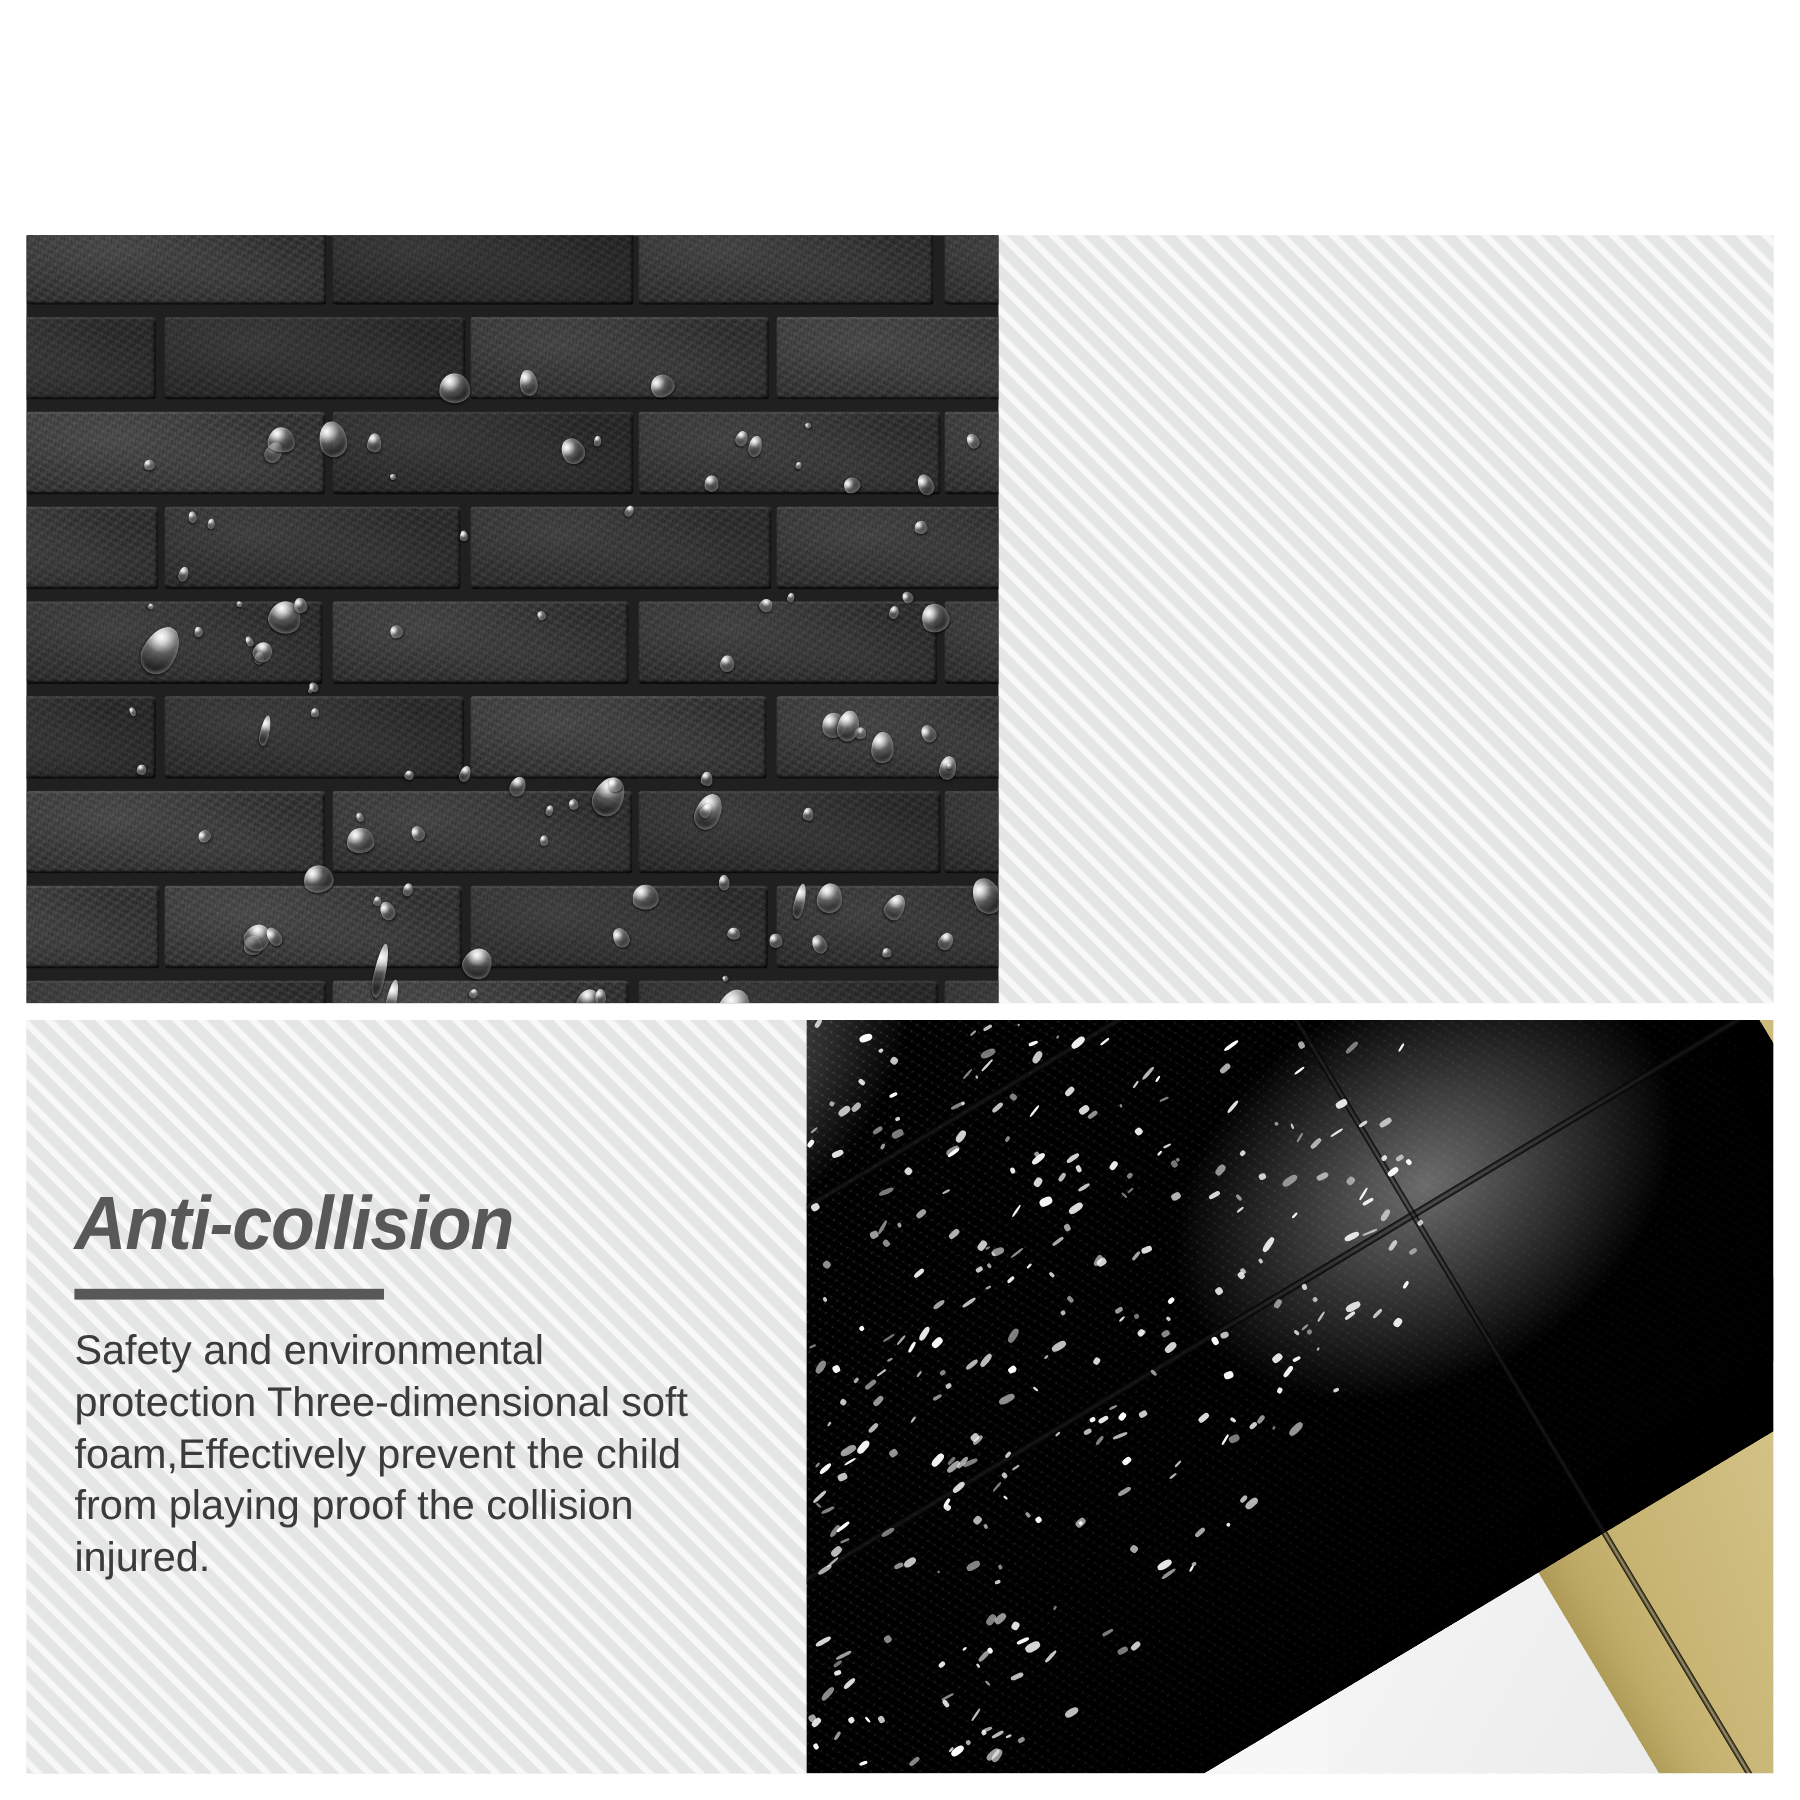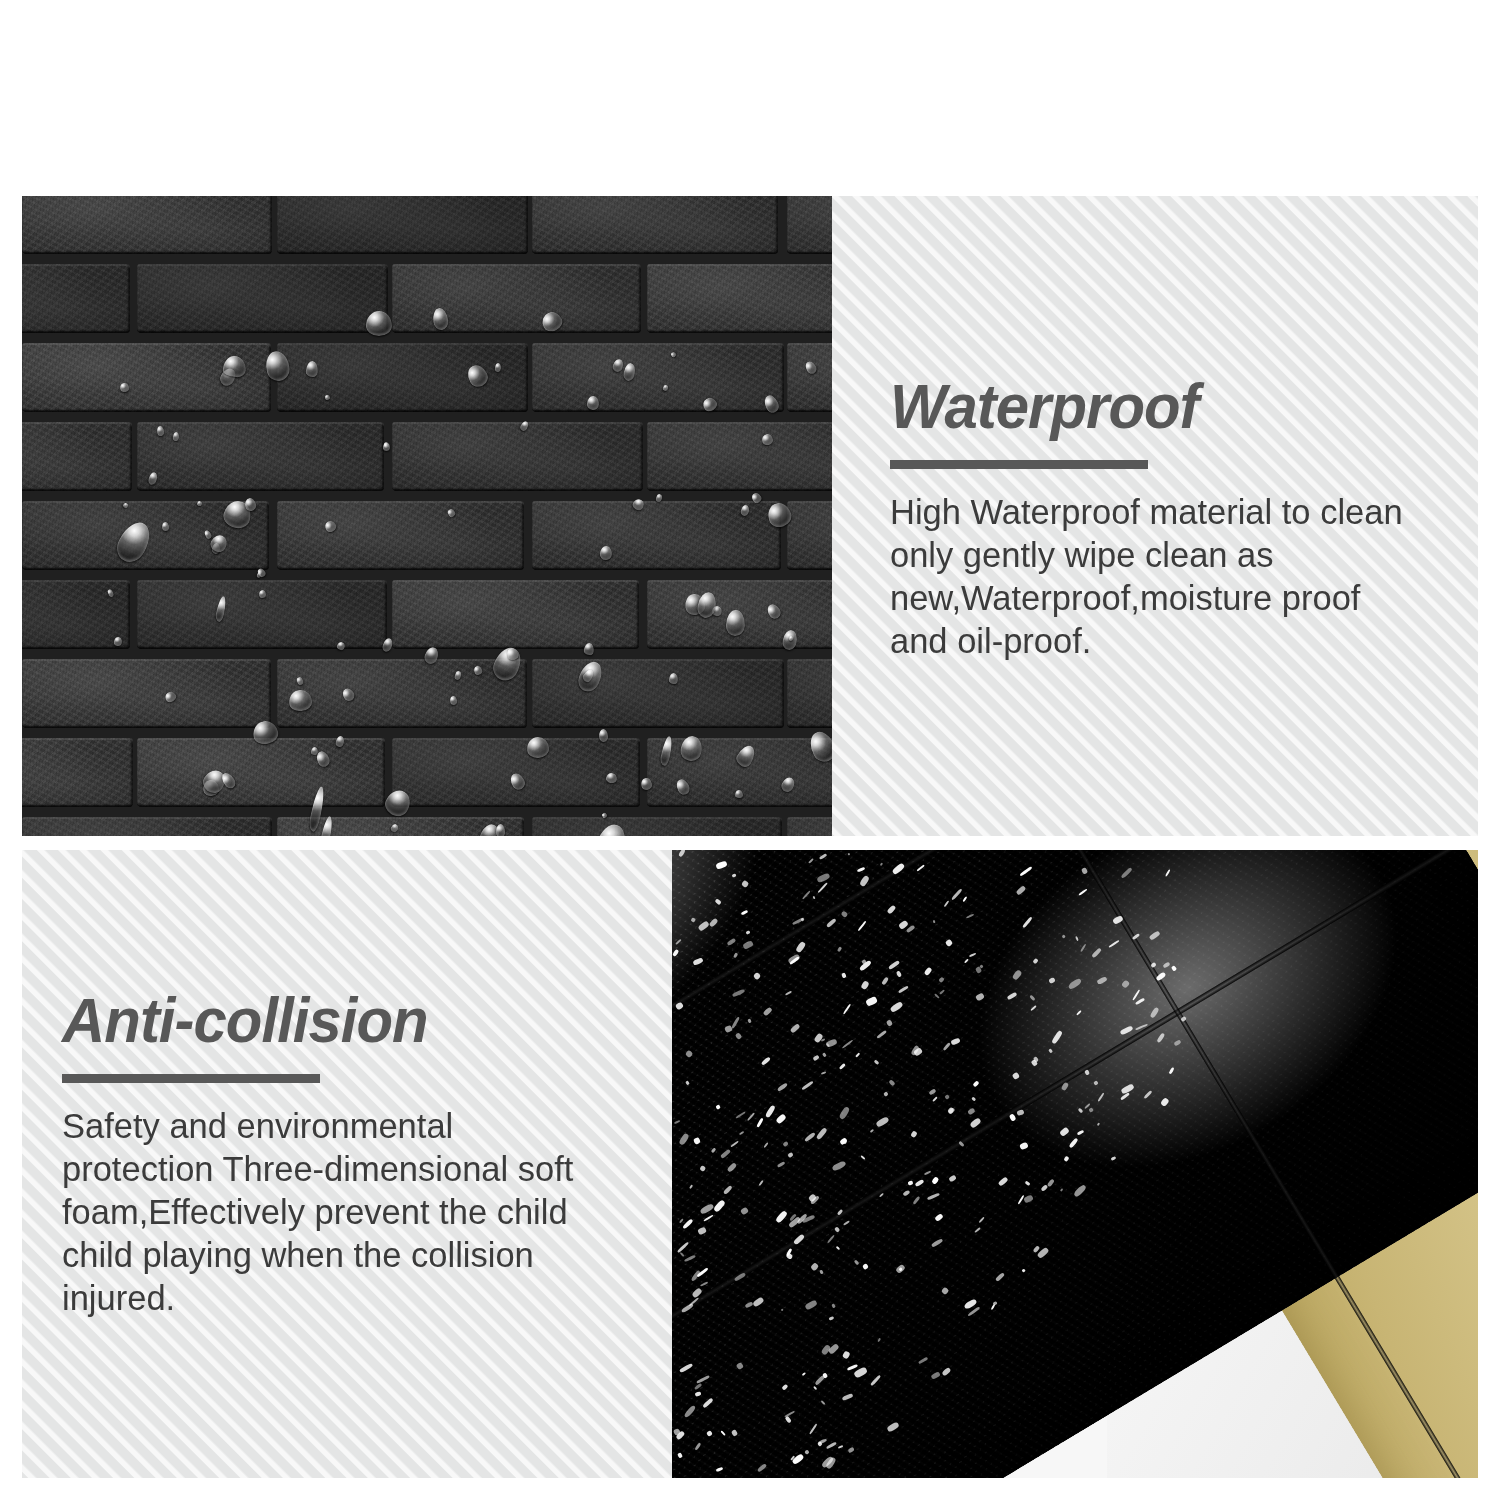--- a/index.html
+++ b/index.html
@@ -347,43 +347,33 @@
           <div class="drop" style="left: 198.678px; top: 171.939px; width: 13.8px; height: 18.2px; transform: rotate(30deg);"></div>
           <div class="drop streak" style="left: 200.838px; top: 159.589px; width: 22.5px; height: 20.9px; transform: rotate(2.7deg);"></div>
           <div class="drop" style="left: 243.75px; top: 155.129px; width: 23.4px; height: 29.5px; transform: rotate(-10deg);"></div>
           <div class="drop streak" style="left: 290px; top: 590px; width: 10px; height: 46px; transform: rotate(12deg);"></div>
           <div class="drop streak" style="left: 300px; top: 620px; width: 9px; height: 34px; transform: rotate(12deg);"></div>
           <div class="drop streak" style="left: 640px; top: 540px; width: 9px; height: 30px; transform: rotate(12deg);"></div>
           <div class="drop streak" style="left: 195px; top: 400px; width: 8px; height: 26px; transform: rotate(12deg);"></div>
         </div>
     </div>
 
-    <div class="textside">
-      <div class="feature ft-top">
-        <div class="feature-title">Waterproof</div>
-        <div class="feature-rule"></div>
-        <div class="feature-body">High Waterproof material to clean
-only gently wipe clean as
-new,Waterproof,moisture proof
-and oil-proof.</div>
-      </div>
-    </div>
 
   </div>
 
   <div class="panel-bot striped">
 
     <div class="textside">
       <div class="feature ft-bot">
         <div class="feature-title">Anti-collision</div>
         <div class="feature-rule"></div>
         <div class="feature-body narrow">Safety and environmental
 protection Three-dimensional soft
 foam,Effectively prevent the child
-child playing when the collision
+from playing proof the collision
 injured.</div>
       </div>
     </div>
 
     <div class="photo">
       <div class="foam-scene">
         <div class="foam-white"></div>
 
         <div class="adhesive"></div>
         <div class="foam-darkedge"></div>

